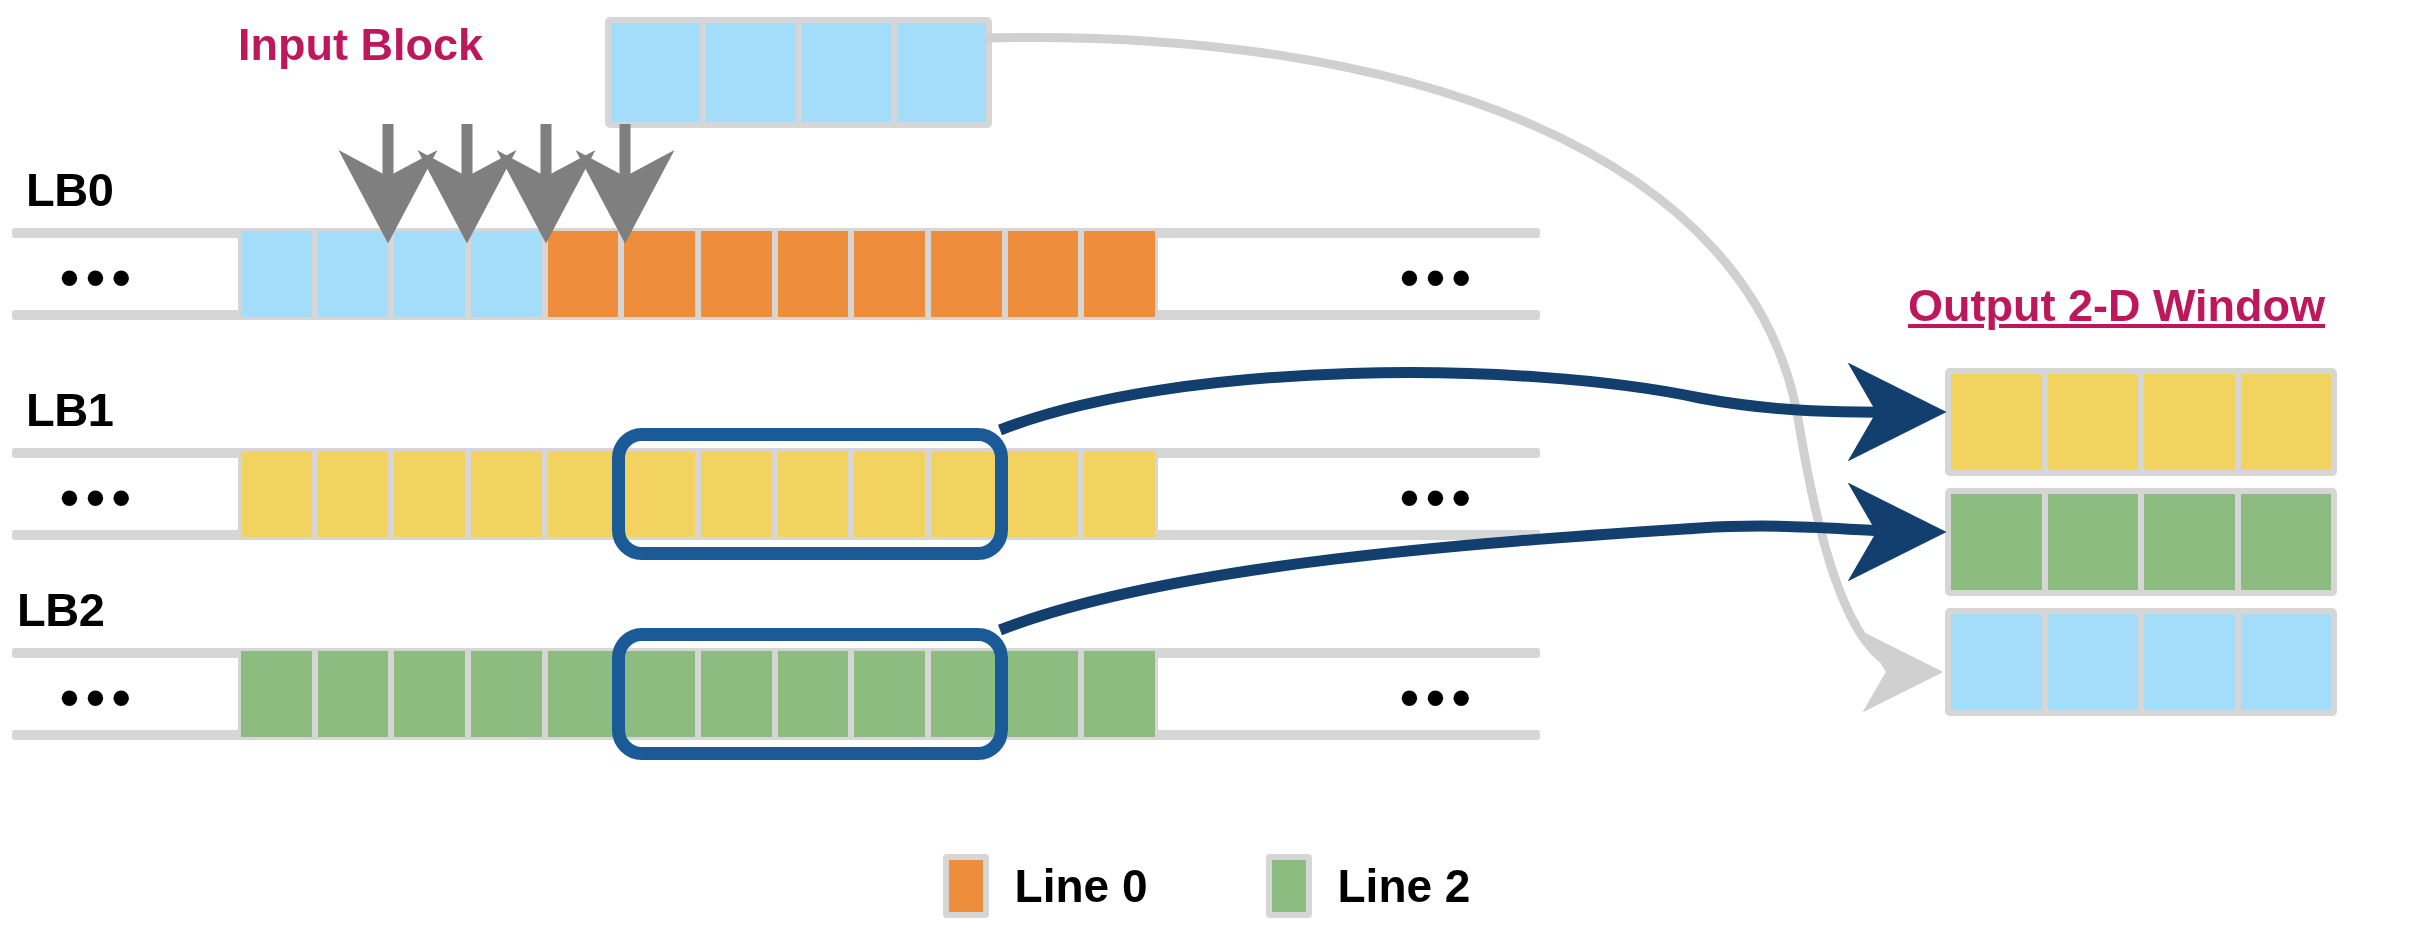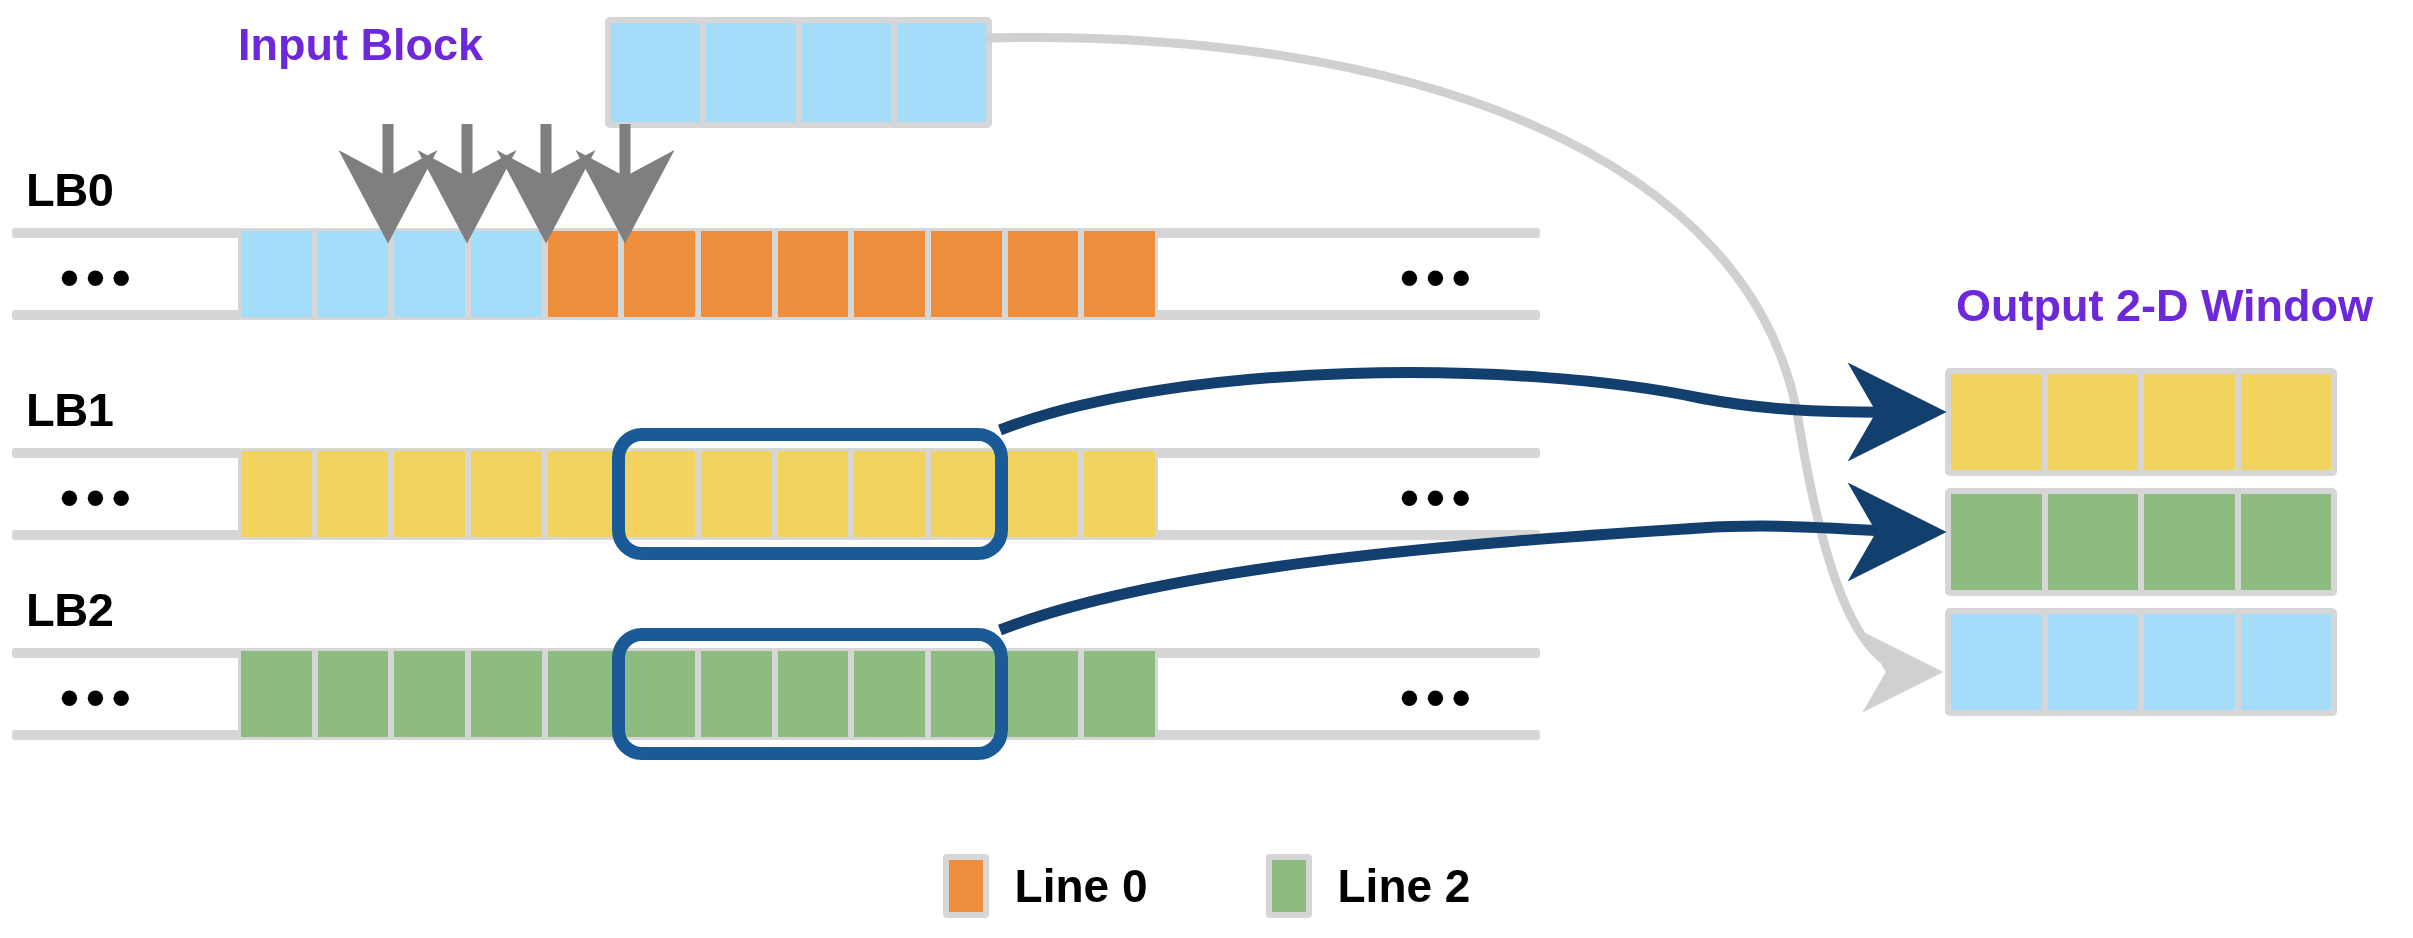--- a/index.html
+++ b/index.html
@@ -13,21 +13,21 @@
   .cell{box-sizing:border-box;border:3px solid #d6d6d6;}
 
   
   .rail{position:absolute;background:#d6d6d6;border-radius:3px;}
 
   .lb-label{position:absolute;font-weight:bold;font-size:47px;color:#000;letter-spacing:-0.5px;line-height:1;}
 
   .ellipsis{position:absolute;font-weight:bold;font-size:54px;color:#000;letter-spacing:7px;line-height:1;}
 
   
-  .title{position:absolute;font-weight:bold;font-size:45px;color:#6d28d9;line-height:1;white-space:nowrap;}
+  .title{position:absolute;font-weight:bold;font-size:45px;color:#be185d;line-height:1;white-space:nowrap;}
 
   
   .framed{position:absolute;background:#d6d6d6;border-radius:5px;display:flex;align-items:center;}
   .framed > .fcell{height:100%;}
 
   
   #legend{position:absolute;left:0;top:846px;width:2413px;height:80px;display:flex;justify-content:center;align-items:center;gap:118px;}
   .leg-item{display:flex;align-items:center;gap:26px;}
   .leg-sw{width:46px;height:64px;background:#d6d6d6;border-radius:4px;display:flex;align-items:center;justify-content:center;}
   .leg-sw i{display:block;width:34px;height:52px;}
@@ -83,42 +83,42 @@
       <div class="cell" style="width: 76.6667px; height: 100%; background: rgb(243, 211, 95);"></div>
       <div class="cell" style="width: 76.6667px; height: 100%; background: rgb(243, 211, 95);"></div>
       <div class="cell" style="width: 76.6667px; height: 100%; background: rgb(243, 211, 95);"></div>
       <div class="cell" style="width: 76.6667px; height: 100%; background: rgb(243, 211, 95);"></div>
       <div class="cell" style="width: 76.6667px; height: 100%; background: rgb(243, 211, 95);"></div>
       <div class="cell" style="width: 76.6667px; height: 100%; background: rgb(243, 211, 95);"></div>
       <div class="cell" style="width: 76.6667px; height: 100%; background: rgb(243, 211, 95);"></div>
     </div>
   <div class="abs" style="left:612px;top:428px;width:396px;height:132px;border:13px solid #1A5A96;border-radius:30px;box-sizing:border-box;"></div>
 
-  <div class="lb-label" style="left:26px;top:586px;">LB2</div>
+  <div class="lb-label" style="left:17px;top:586px;">LB2</div>
   <div class="rail" style="left:12px;top:648px;width:1528px;height:10px;"></div>
   <div class="rail" style="left:12px;top:730px;width:1528px;height:10px;"></div>
   <div class="ellipsis" style="left:60px;top:670px;">•••</div>
   <div class="ellipsis" style="left:1400px;top:670px;">•••</div>
   <div class="cellrow" id="lb2-cells" style="left: 238px; top: 648px; height: 92px; width: 920px;">
       <div class="cell" style="width: 76.6667px; height: 100%; background: rgb(140, 188, 127);"></div>
       <div class="cell" style="width: 76.6667px; height: 100%; background: rgb(140, 188, 127);"></div>
       <div class="cell" style="width: 76.6667px; height: 100%; background: rgb(140, 188, 127);"></div>
       <div class="cell" style="width: 76.6667px; height: 100%; background: rgb(140, 188, 127);"></div>
       <div class="cell" style="width: 76.6667px; height: 100%; background: rgb(140, 188, 127);"></div>
       <div class="cell" style="width: 76.6667px; height: 100%; background: rgb(140, 188, 127);"></div>
       <div class="cell" style="width: 76.6667px; height: 100%; background: rgb(140, 188, 127);"></div>
       <div class="cell" style="width: 76.6667px; height: 100%; background: rgb(140, 188, 127);"></div>
       <div class="cell" style="width: 76.6667px; height: 100%; background: rgb(140, 188, 127);"></div>
       <div class="cell" style="width: 76.6667px; height: 100%; background: rgb(140, 188, 127);"></div>
       <div class="cell" style="width: 76.6667px; height: 100%; background: rgb(140, 188, 127);"></div>
       <div class="cell" style="width: 76.6667px; height: 100%; background: rgb(140, 188, 127);"></div>
     </div>
   <div class="abs" style="left:612px;top:628px;width:396px;height:132px;border:13px solid #1A5A96;border-radius:30px;box-sizing:border-box;"></div>
 
-  <div class="title" style="left:1956px;top:283px;">Output 2-D Window</div>
+  <div class="title" style="left:1908px;top:283px;text-decoration:underline;">Output 2-D Window</div>
 
   <div class="framed" id="out-row-0" style="left:1945px;top:368px;width:380px;height:96px;padding:6px;gap:6px;">
       <div class="fcell" style="flex: 1 1 0%; background: rgb(243, 211, 95);"></div>
       <div class="fcell" style="flex: 1 1 0%; background: rgb(243, 211, 95);"></div>
       <div class="fcell" style="flex: 1 1 0%; background: rgb(243, 211, 95);"></div>
       <div class="fcell" style="flex: 1 1 0%; background: rgb(243, 211, 95);"></div>
     </div>
   <div class="framed" id="out-row-1" style="left:1945px;top:488px;width:380px;height:96px;padding:6px;gap:6px;">
       <div class="fcell" style="flex: 1 1 0%; background: rgb(140, 188, 127);"></div>
       <div class="fcell" style="flex: 1 1 0%; background: rgb(140, 188, 127);"></div>

